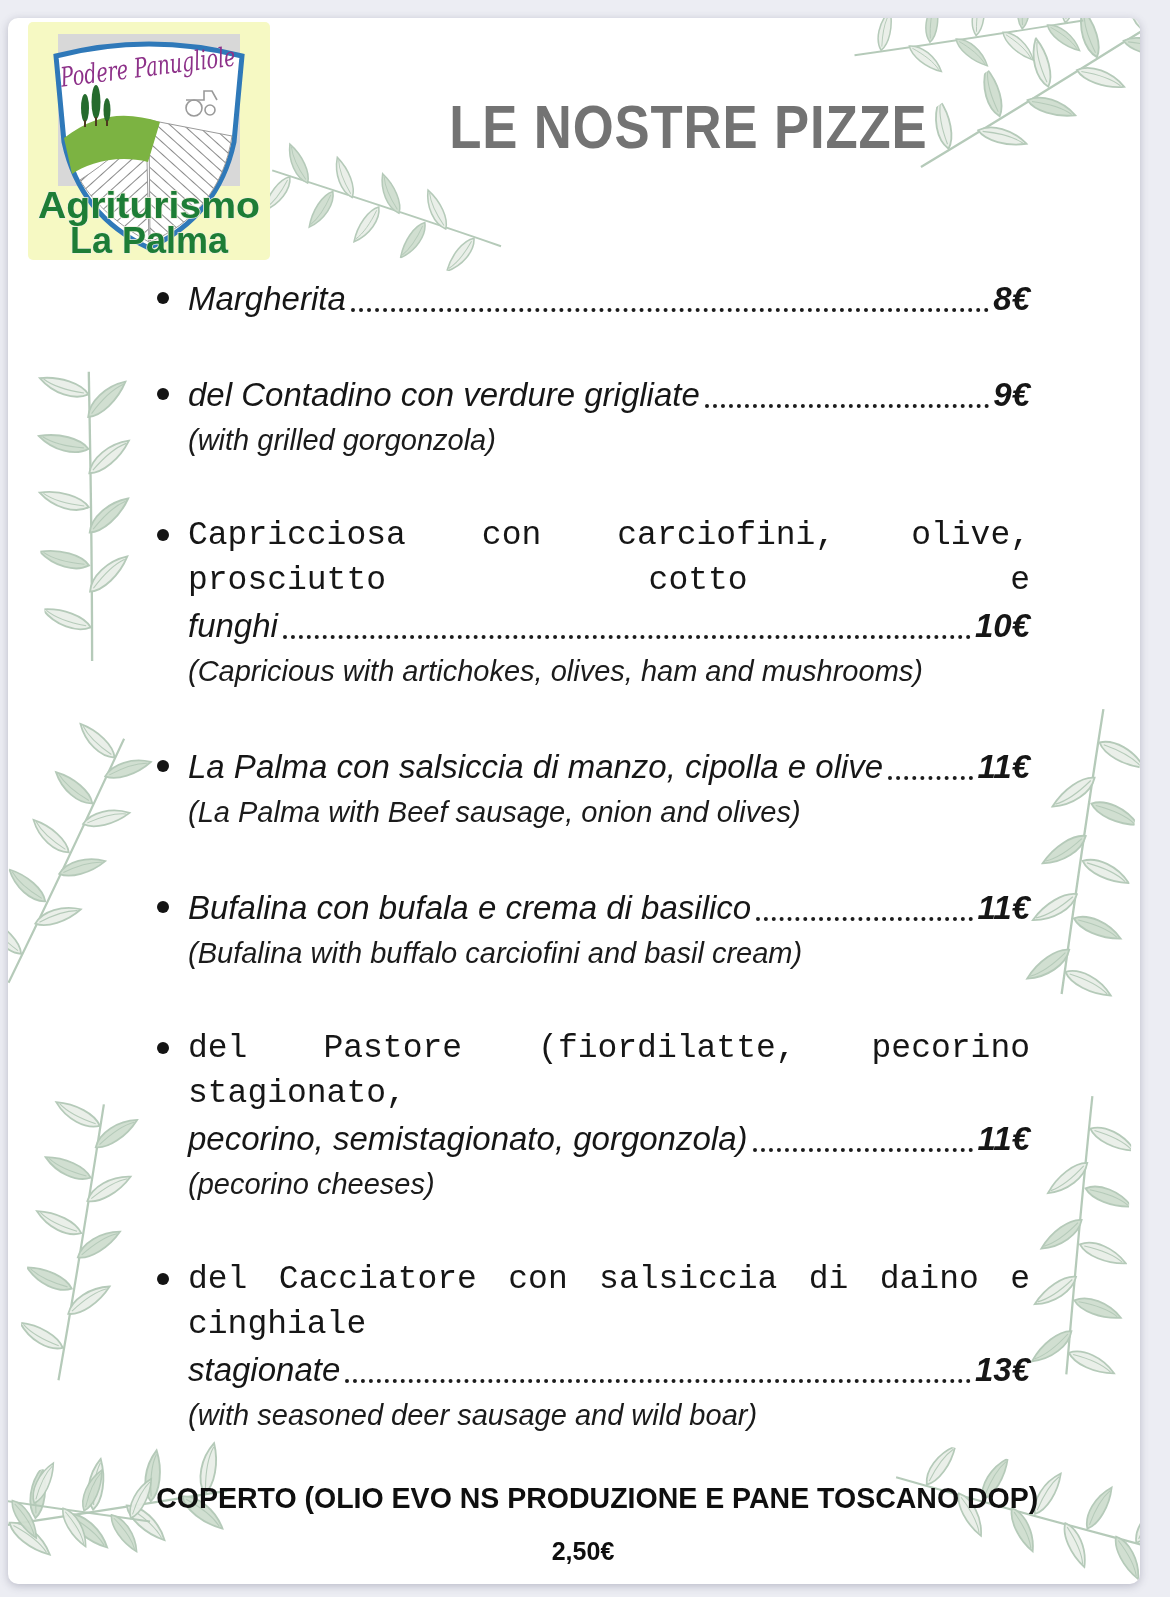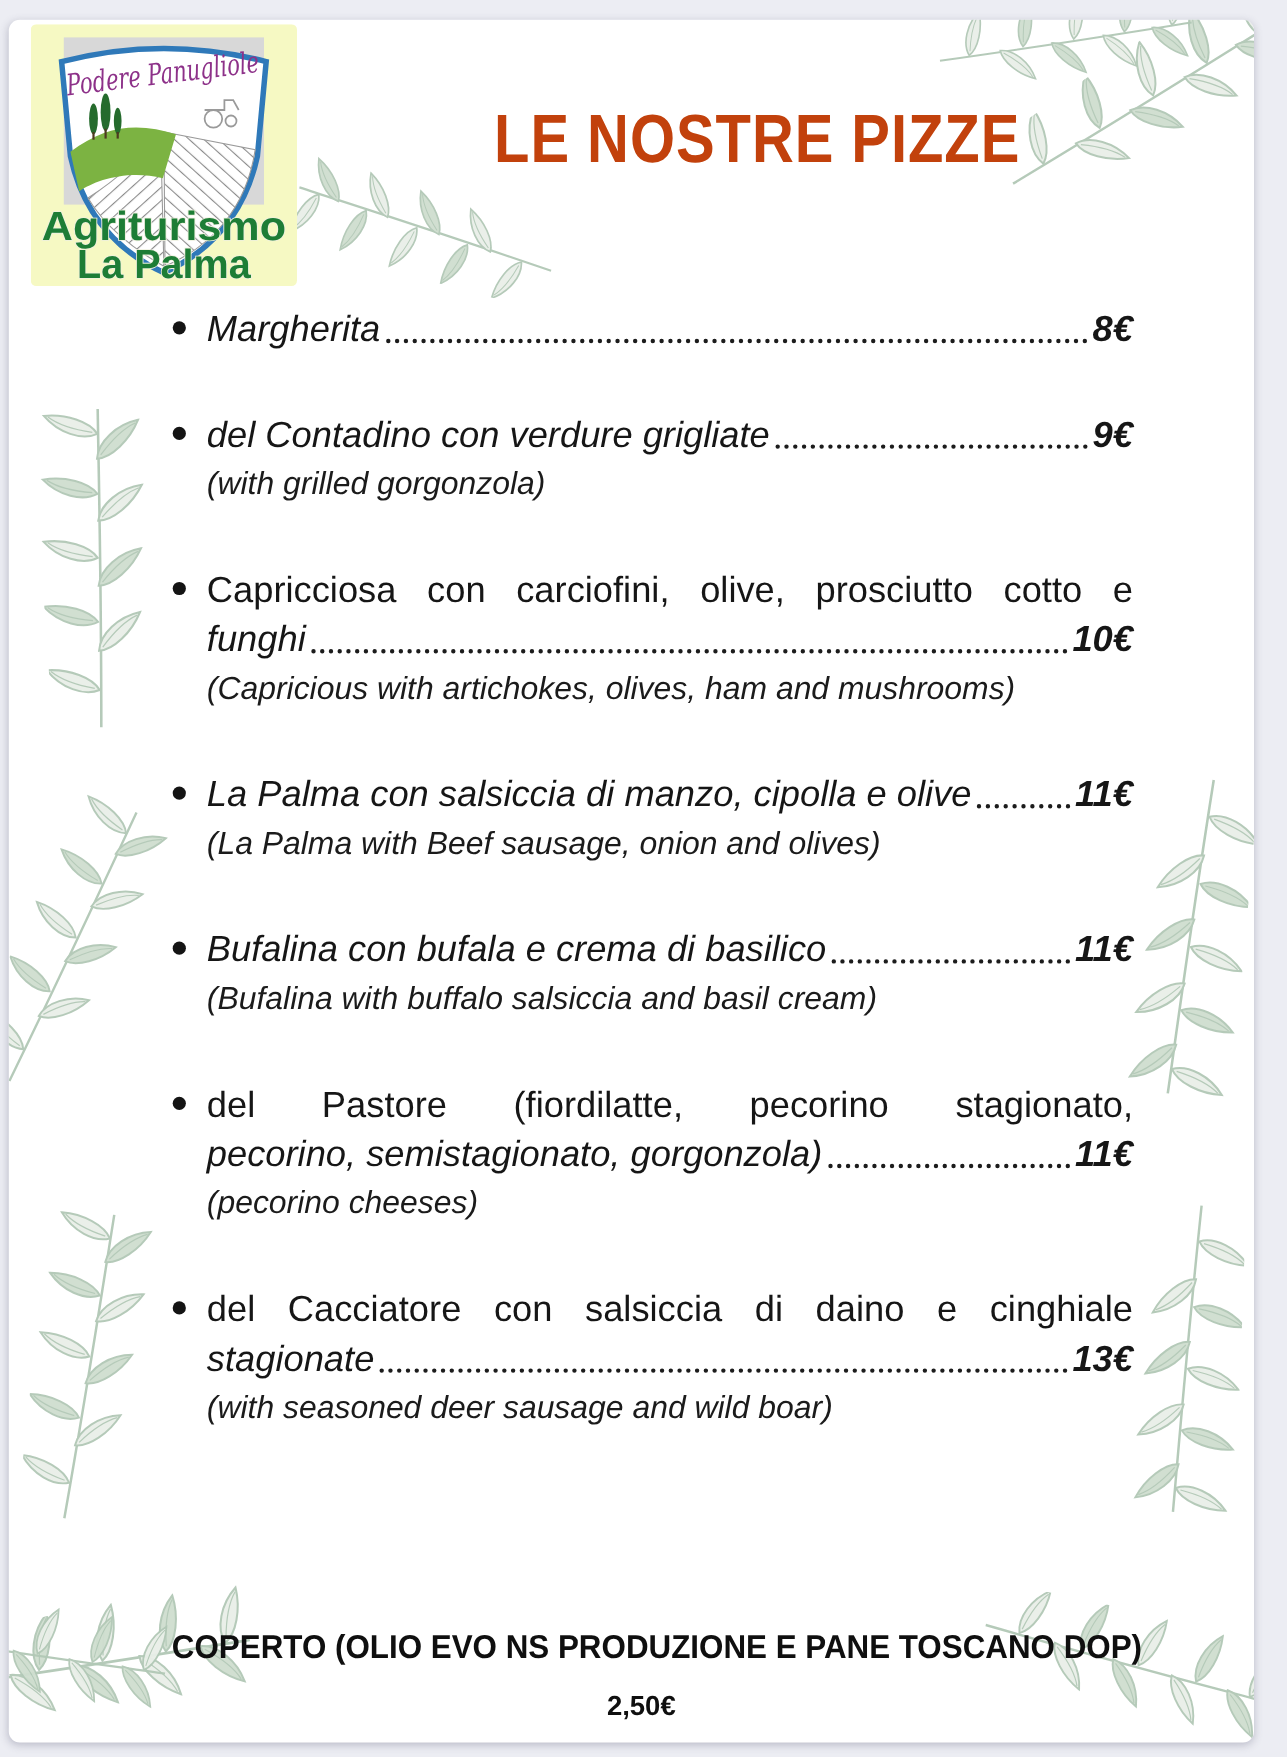--- a/index.html
+++ b/index.html
@@ -7,29 +7,29 @@
          font-family:"Liberation Sans",sans-serif;color:#161616;}
   .page{position:absolute;left:8px;top:18px;width:1132px;height:1566px;background:#ffffff;
         border-radius:10px;box-shadow:0 2px 8px rgba(70,70,100,.30);overflow:hidden;}
 
   
   .logo-box{position:absolute;left:20px;top:4px;width:242px;height:238px;}
   .logo-box svg{display:block;width:100%;height:100%;}
 
   
   .page-title{position:absolute;left:300px;top:78px;width:760px;text-align:center;
-              font-weight:700;font-size:62px;line-height:1;color:#c2410c;white-space:nowrap;}
+              font-weight:700;font-size:62px;line-height:1;color:#737373;white-space:nowrap;}
   .page-title .sq{display:inline-block;transform:scaleX(.85);transform-origin:center;letter-spacing:1px;}
 
   
   .menu{position:absolute;left:145px;top:258px;width:877px;}
   .item{position:relative;padding-left:35px;margin-bottom:51px;font-size:33px;}
   .item::before{content:"";position:absolute;left:4px;top:16px;width:12px;height:12px;
                 border-radius:50%;background:#141414;}
-  .jline{text-align:justify;text-align-last:justify;line-height:45px;}
+  .jline{text-align:justify;text-align-last:justify;line-height:45px;font-family:Liberation Mono, monospace;}
   .prow{display:flex;align-items:flex-end;line-height:45px;font-style:italic;}
   .ptxt{white-space:nowrap;}
   .leader{flex:1 1 auto;min-width:18px;border-bottom:4px dotted #1c1c1c;margin:0 4px 9px 5px;}
   .price{font-weight:700;white-space:nowrap;}
   .desc{font-style:italic;font-size:29px;line-height:44px;margin-top:1px;color:#1b1b1b;}
 
   
   .footer{position:absolute;left:125px;top:1458px;width:900px;text-align:center;font-weight:700;color:#0f0f0f;}
   .footer .l1{font-size:30px;line-height:44px;white-space:nowrap;}
   .footer .l2{font-size:25px;line-height:44px;margin-top:9px;}
@@ -246,21 +246,21 @@
         <div class="desc">(La Palma with Beef sausage, onion and olives)</div>
       </div>
 
       <div class="item">
 
         <div class="prow">
           <span class="ptxt">Bufalina con bufala e crema di basilico</span>
           <span class="leader"></span>
           <span class="price">11€</span>
         </div>
-        <div class="desc">(Bufalina with buffalo salsiccia and basil cream)</div>
+        <div class="desc">(Bufalina with buffalo carciofini and basil cream)</div>
       </div>
 
       <div class="item">
         <div class="jline">del Pastore (fiordilatte, pecorino stagionato,</div>
         <div class="prow">
           <span class="ptxt">pecorino, semistagionato, gorgonzola)</span>
           <span class="leader"></span>
           <span class="price">11€</span>
         </div>
         <div class="desc">(pecorino cheeses)</div>

